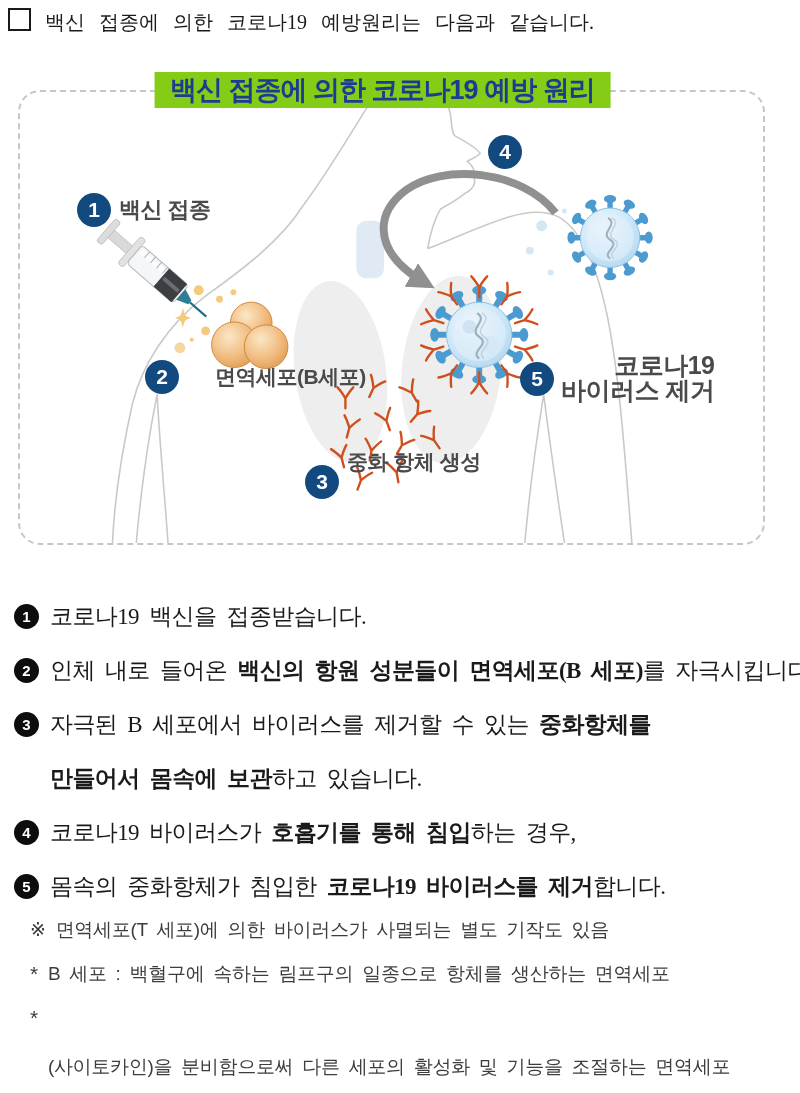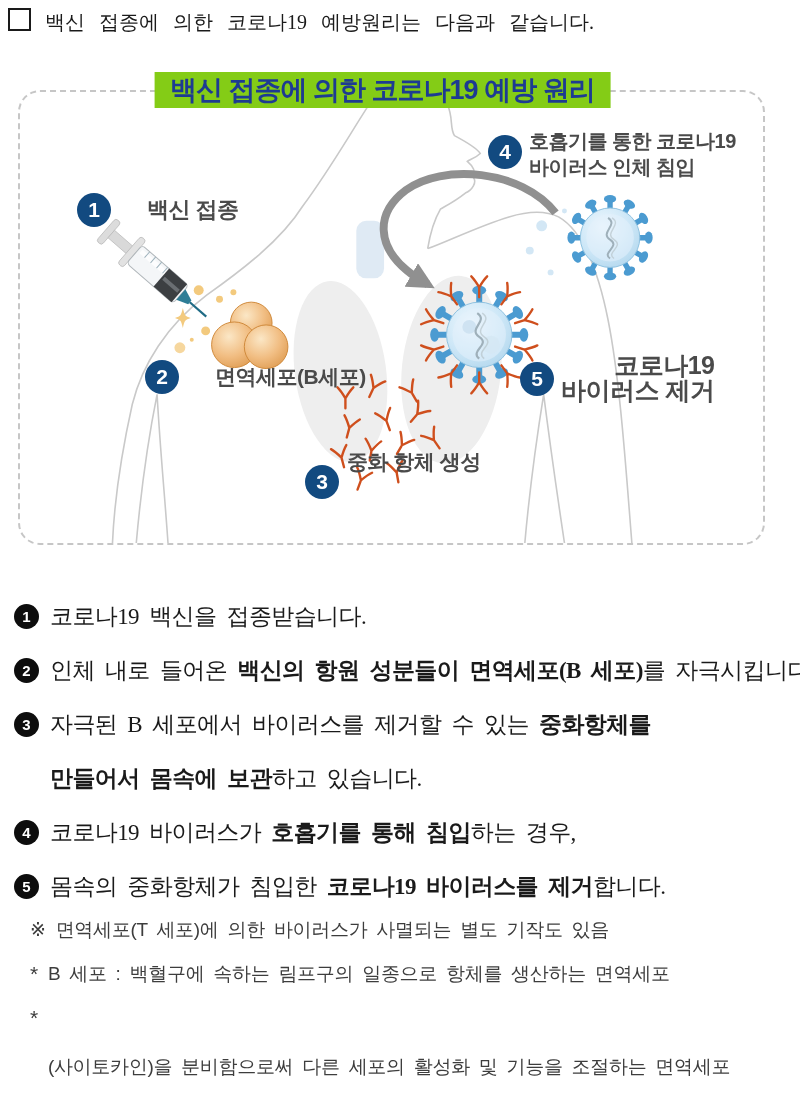--- a/index.html
+++ b/index.html
@@ -18,21 +18,21 @@
   .dsvg{position:absolute;left:0;top:0;width:743px;height:451px;}
   .dtitle{position:absolute;top:-20px;left:50%;transform:translateX(-52%);
           background:#84cc16;padding:0 16px;white-space:nowrap;
           font-family:"Liberation Sans","DejaVu Sans",sans-serif;
           font-weight:800;font-size:27px;letter-spacing:-1px;color:#1d3b92;}
   .badge{position:absolute;width:34px;height:34px;border-radius:50%;background:#124a80;
          color:#fff;display:flex;align-items:center;justify-content:center;
          font-family:"Liberation Sans","DejaVu Sans",sans-serif;font-weight:800;font-size:21px;}
   .dlabel{position:absolute;font-family:"Liberation Sans","DejaVu Sans",sans-serif;
           font-weight:800;color:#4a4a4a;letter-spacing:-0.5px;white-space:nowrap;}
-  .l1{left:99px;top:104px;font-size:22px;line-height:27px;margin-left:28px;}
+  .l1{left:99px;top:104px;font-size:22px;line-height:27px;}
   .l2{left:167px;top:271px;font-size:21px;line-height:27px;margin-left:28px;}
   .l3{left:327px;top:356px;font-size:21px;line-height:27px;}
   .l4{left:509px;top:36px;font-size:20px;line-height:26px;}
   .l5{left:541px;top:261px;font-size:25px;line-height:25px;text-align:right;}
 
   
   .steps{position:absolute;top:590px;left:14px;width:784px;}
   .step{display:flex;}
   .marker{flex:none;width:25px;height:25px;border-radius:50%;background:#0d0d0d;color:#fff;
           display:flex;align-items:center;justify-content:center;margin:14px 11px 0 0;
@@ -229,24 +229,20 @@
     <div class="dlabel l2"><span>면역세포(B세포)</span></div>
 
     <div class="badge" style="left:285px;top:373px;">
         <span>3</span>
       </div>
     <div class="dlabel l3"><span>중화 항체 생성</span></div>
 
     <div class="badge" style="left:468px;top:43px;">
         <span>4</span>
       </div>
-    <div class="dlabel l4">
-      <span>호흡기를 통한 코로나19</span><br>
-      <span>바이러스 인체 침입</span>
-    </div>
 
     <div class="badge" style="left:500px;top:270px;">
         <span>5</span>
       </div>
     <div class="dlabel l5">
       <span>코로나19</span><br>
       <span>바이러스 제거</span>
     </div>
   </div>
 

